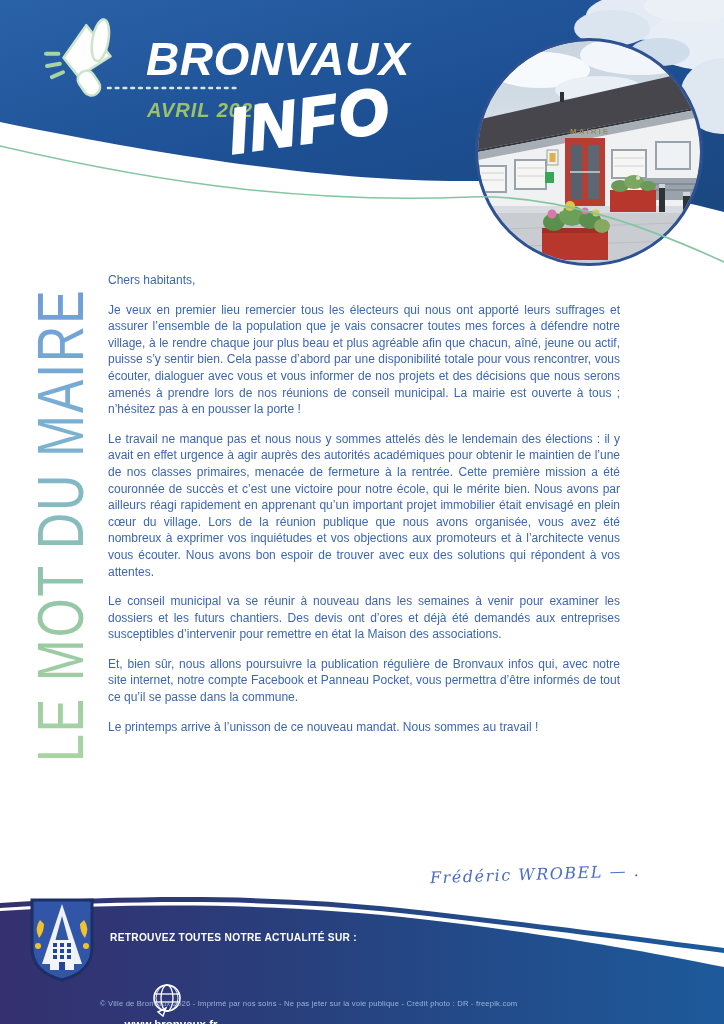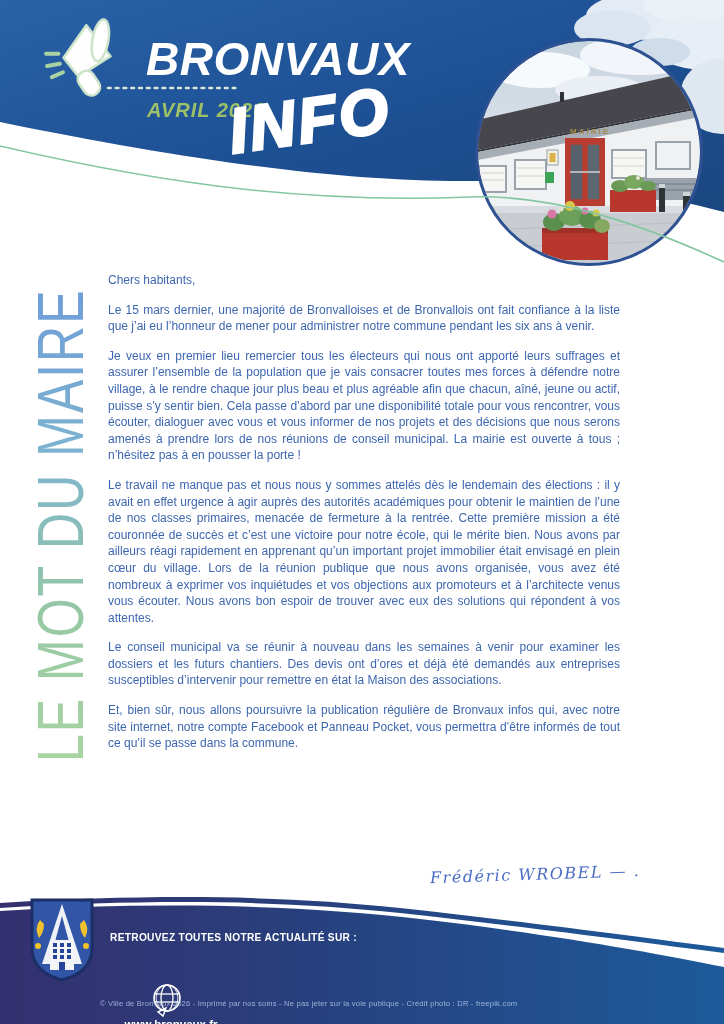--- a/index.html
+++ b/index.html
@@ -159,25 +159,25 @@
     </g>
     <circle cx="589" cy="152" r="112.5" fill="none" stroke="#2e5192" stroke-width="3"></circle>
 
     <path d="M0,146 C180,188 320,203 470,197 C560,194 650,228 724,262" fill="none" stroke="#84c6a1" stroke-width="1.6"></path>
   </svg>
 
   <div class="vertical-title">LE MOT DU MAIRE</div>
 
   <div class="letter">
     <p>Chers habitants,</p>
-    <p>Le 15 mars dernier, une majorité de Bronvalloises et de Bronvallois ont fait confiance à la liste que j’ai eu l’honneur de mener pour administrer notre commune pendant les six ans à venir.</p>
     <p>Je veux en premier lieu remercier tous les électeurs qui nous ont apporté leurs suffrages et assurer l’ensemble de la population que je vais consacrer toutes mes forces à défendre notre village, à le rendre chaque jour plus beau et plus agréable afin que chacun, aîné, jeune ou actif, puisse s’y sentir bien. Cela passe d’abord par une disponibilité totale pour vous rencontrer, vous écouter, dialoguer avec vous et vous informer de nos projets et des décisions que nous serons amenés à prendre lors de nos réunions de conseil municipal. La mairie est ouverte à tous ; n’hésitez pas à en pousser la porte !</p>
     <p>Le travail ne manque pas et nous nous y sommes attelés dès le lendemain des élections : il y avait en effet urgence à agir auprès des autorités académiques pour obtenir le maintien de l’une de nos classes primaires, menacée de fermeture à la rentrée. Cette première mission a été couronnée de succès et c’est une victoire pour notre école, qui le mérite bien. Nous avons par ailleurs réagi rapidement en apprenant qu’un important projet immobilier était envisagé en plein cœur du village. Lors de la réunion publique que nous avons organisée, vous avez été nombreux à exprimer vos inquiétudes et vos objections aux promoteurs et à l’architecte venus vous écouter. Nous avons bon espoir de trouver avec eux des solutions qui répondent à vos attentes.</p>
     <p>Le conseil municipal va se réunir à nouveau dans les semaines à venir pour examiner les dossiers et les futurs chantiers. Des devis ont d’ores et déjà été demandés aux entreprises susceptibles d’intervenir pour remettre en état la Maison des associations.</p>
     <p>Et, bien sûr, nous allons poursuivre la publication régulière de Bronvaux infos qui, avec notre site internet, notre compte Facebook et Panneau Pocket, vous permettra d’être informés de tout ce qu’il se passe dans la commune.</p>
+    <p>Le printemps arrive à l’unisson de ce nouveau mandat. Nous sommes au travail !</p>
   </div>
 
   <div class="signature">Frédéric WROBEL — .</div>
 
   <svg width="724" height="129" viewBox="0 0 724 129" style="position:absolute;left:0;top:895px;">
     <defs>
       <linearGradient id="fg" x1="0" y1="0" x2="1" y2="0">
         <stop offset="0" stop-color="#35306f"></stop>
         <stop offset="0.45" stop-color="#27417e"></stop>
         <stop offset="1" stop-color="#1d5a9b"></stop>

